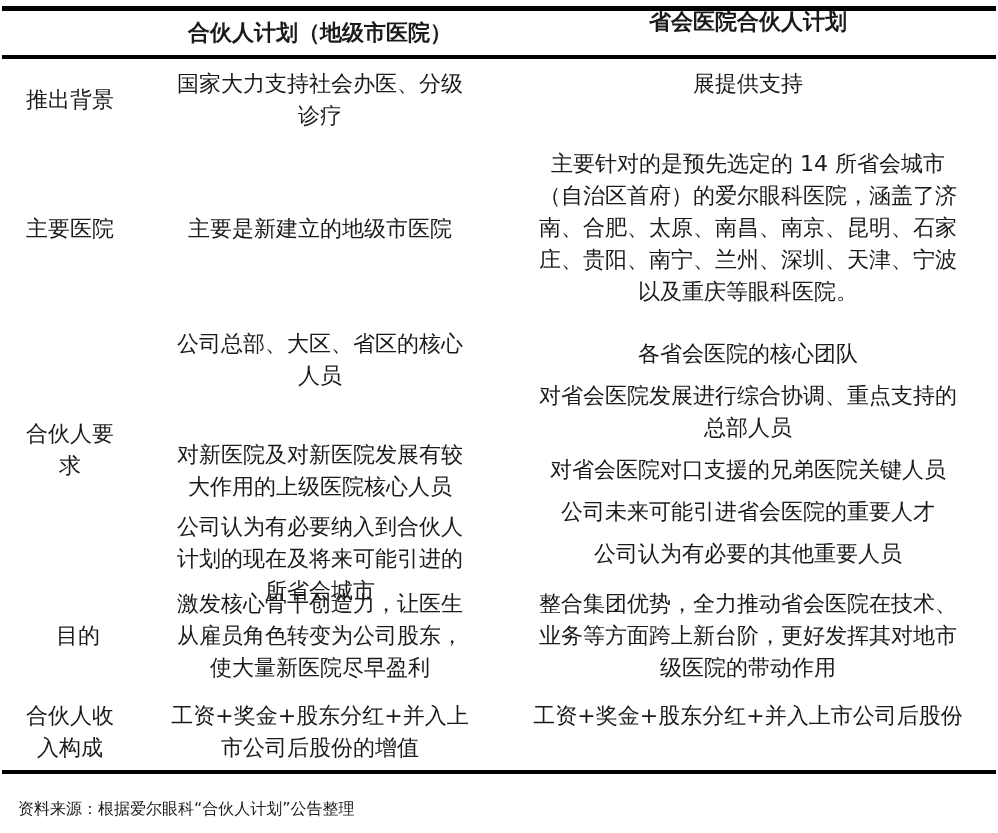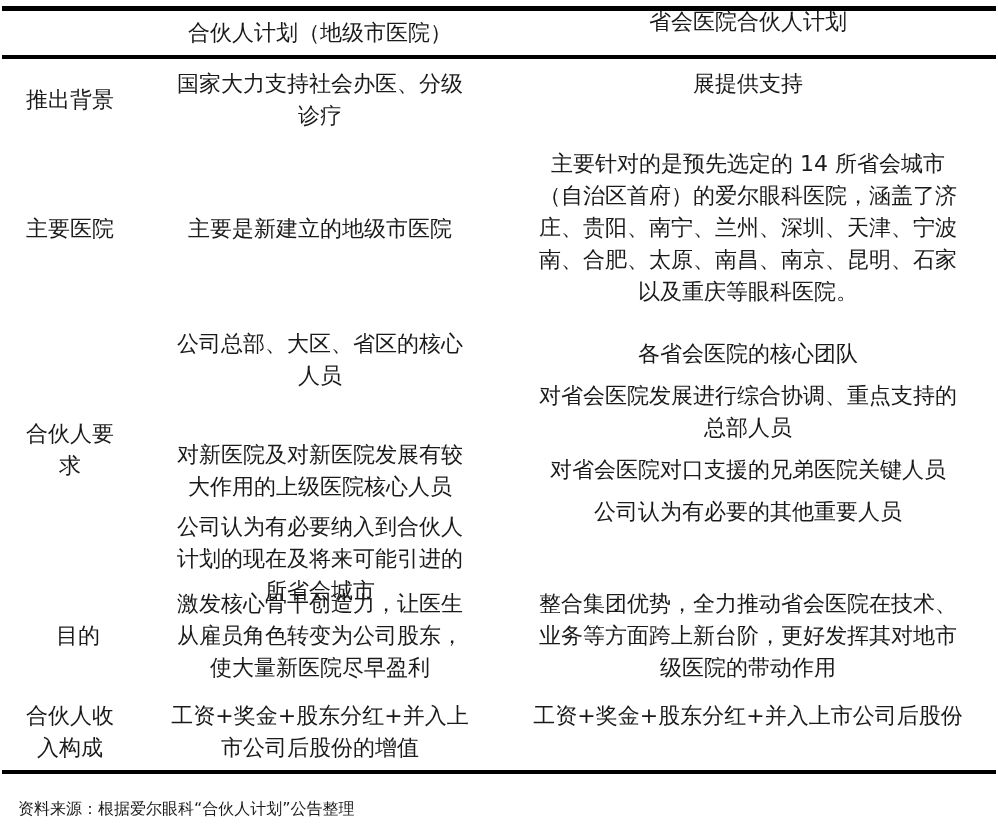--- a/index.html
+++ b/index.html
@@ -1,20 +1,20 @@
 <!DOCTYPE html>
 <html><head>
 <meta charset="utf-8">
 <style>
   html, body { margin:0; padding:0; background:#ffffff; }
   body { width:998px; height:833px; position:relative; overflow:hidden;
          font-family:"DejaVu Sans","Liberation Sans",sans-serif; color:#1a1a1a; }
   .rule { position:absolute; left:2px; width:994px; background:#000; }
   .cell { position:absolute; text-align:center; font-size:22px; line-height:32px; }
-  .hdr { font-weight:normal; font-size:22px; }
+  .hdr { font-weight:bold; font-size:22px; }
   .line { display:block; white-space:nowrap; }
   .para { display:block; }
   .source { position:absolute; left:18px; top:794px; font-size:16px; line-height:30px; white-space:nowrap; }
 </style>
 </head>
 <body>
 
 <div class="rule" style="top:6px;height:5px;"></div>
 <div class="rule" style="top:55px;height:4px;"></div>
 <div class="rule" style="top:770px;height:4px;"></div>
@@ -35,22 +35,22 @@
 
 <div class="cell" style="left:0;width:140px;top:213px;">
   <span class="line">主要医院</span>
 </div>
 <div class="cell" style="left:140px;width:360px;top:213px;">
   <span class="line">主要是新建立的地级市医院</span>
 </div>
 <div class="cell" style="left:500px;width:496px;top:148px;">
   <span class="line">主要针对的是预先选定的 14 所省会城市</span>
   <span class="line">（自治区首府）的爱尔眼科医院，涵盖了济</span>
+  <span class="line">南、合肥、太原、南昌、南京、昆明、石家</span>
   <span class="line">庄、贵阳、南宁、兰州、深圳、天津、宁波</span>
-  <span class="line">南、合肥、太原、南昌、南京、昆明、石家</span>
   <span class="line">以及重庆等眼科医院。</span>
 </div>
 
 <div class="cell" style="left:0;width:140px;top:418px;">
   <span class="line">合伙人要</span>
   <span class="line">求</span>
 </div>
 <div class="cell" style="left:140px;width:360px;top:328px;">
   <span class="para" style="margin-bottom:8px;">
     <span class="line">公司总部、大区、省区的核心</span>
@@ -69,20 +69,23 @@
 <div class="cell" style="left:500px;width:496px;top:338px;">
   <span class="para" style="margin-bottom:10px;">
     <span class="line">各省会医院的核心团队</span>
   </span>
   <span class="para" style="margin-bottom:10px;">
     <span class="line">对省会医院发展进行综合协调、重点支持的</span>
     <span class="line">总部人员</span>
   </span>
   <span class="para" style="margin-bottom:10px;">
     <span class="line">对省会医院对口支援的兄弟医院关键人员</span>
+  </span>
+  <span class="para" style="margin-bottom:10px;">
+    <span class="line">公司未来可能引进省会医院的重要人才</span>
   </span>
   <span class="para">
     <span class="line">公司认为有必要的其他重要人员</span>
   </span>
 </div>
 
 <div class="cell" style="left:8px;width:140px;top:620px;">
   <span class="line">目的</span>
 </div>
 <div class="cell" style="left:140px;width:360px;top:588px;">

